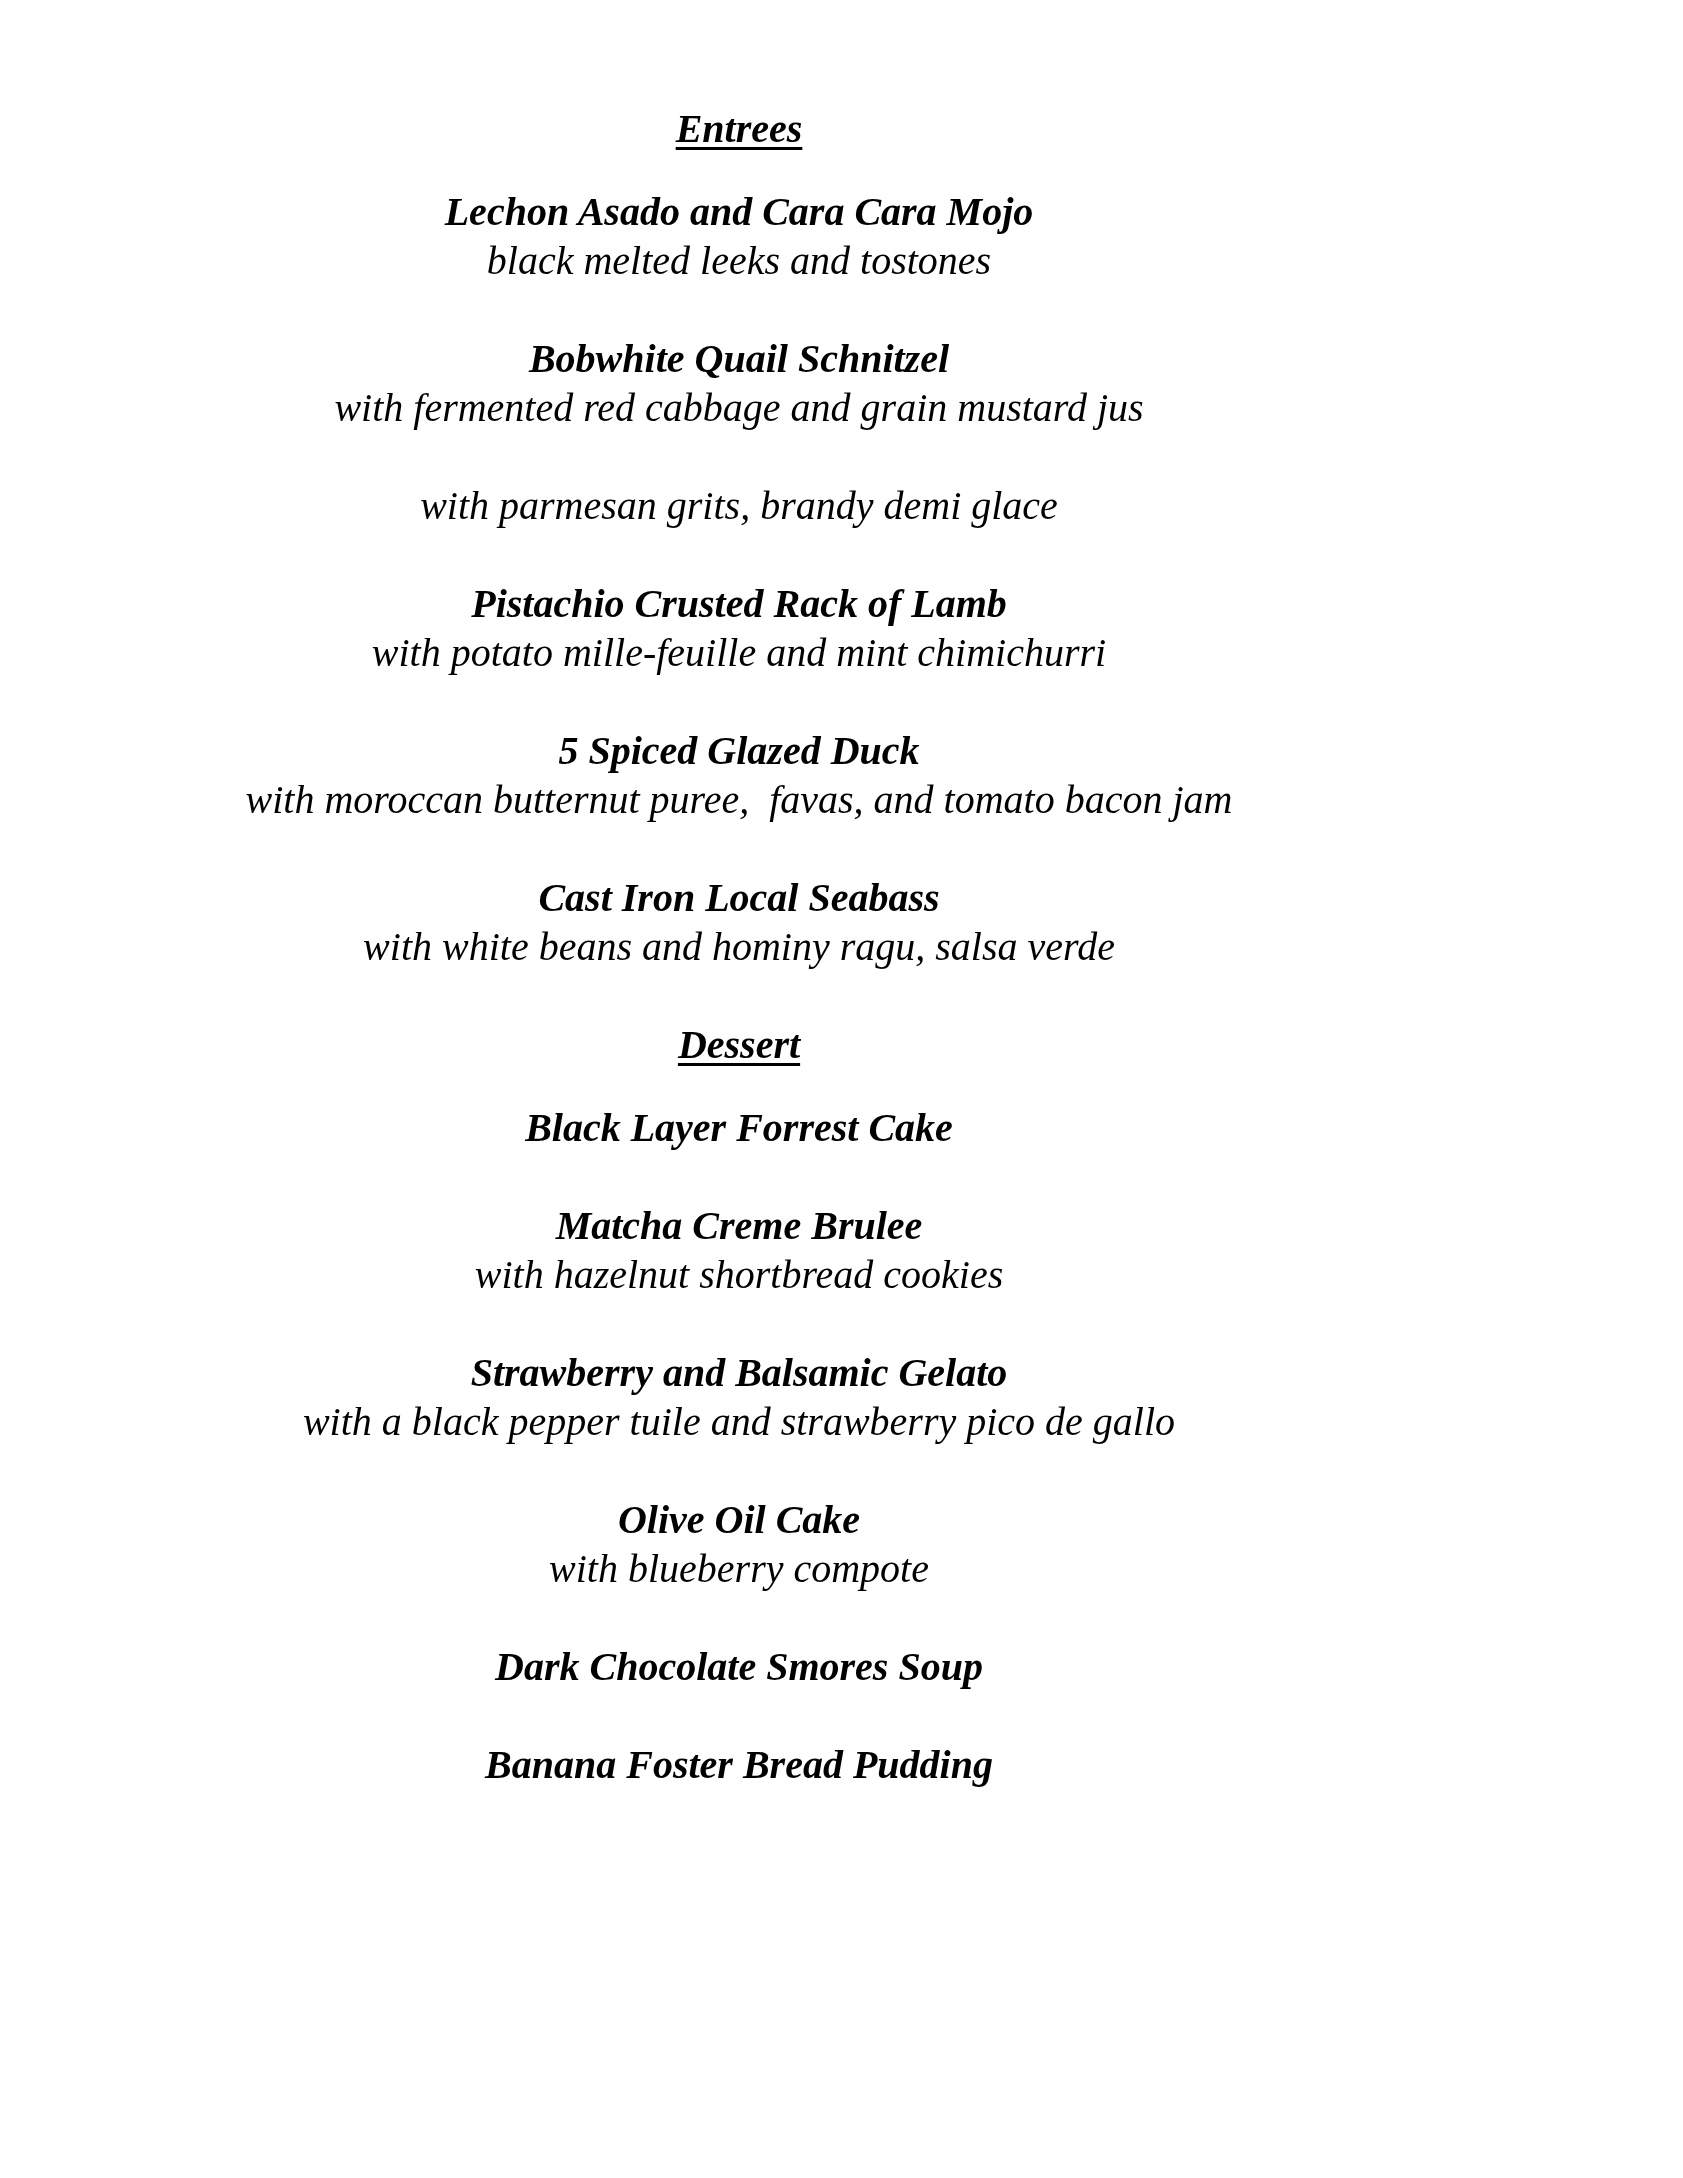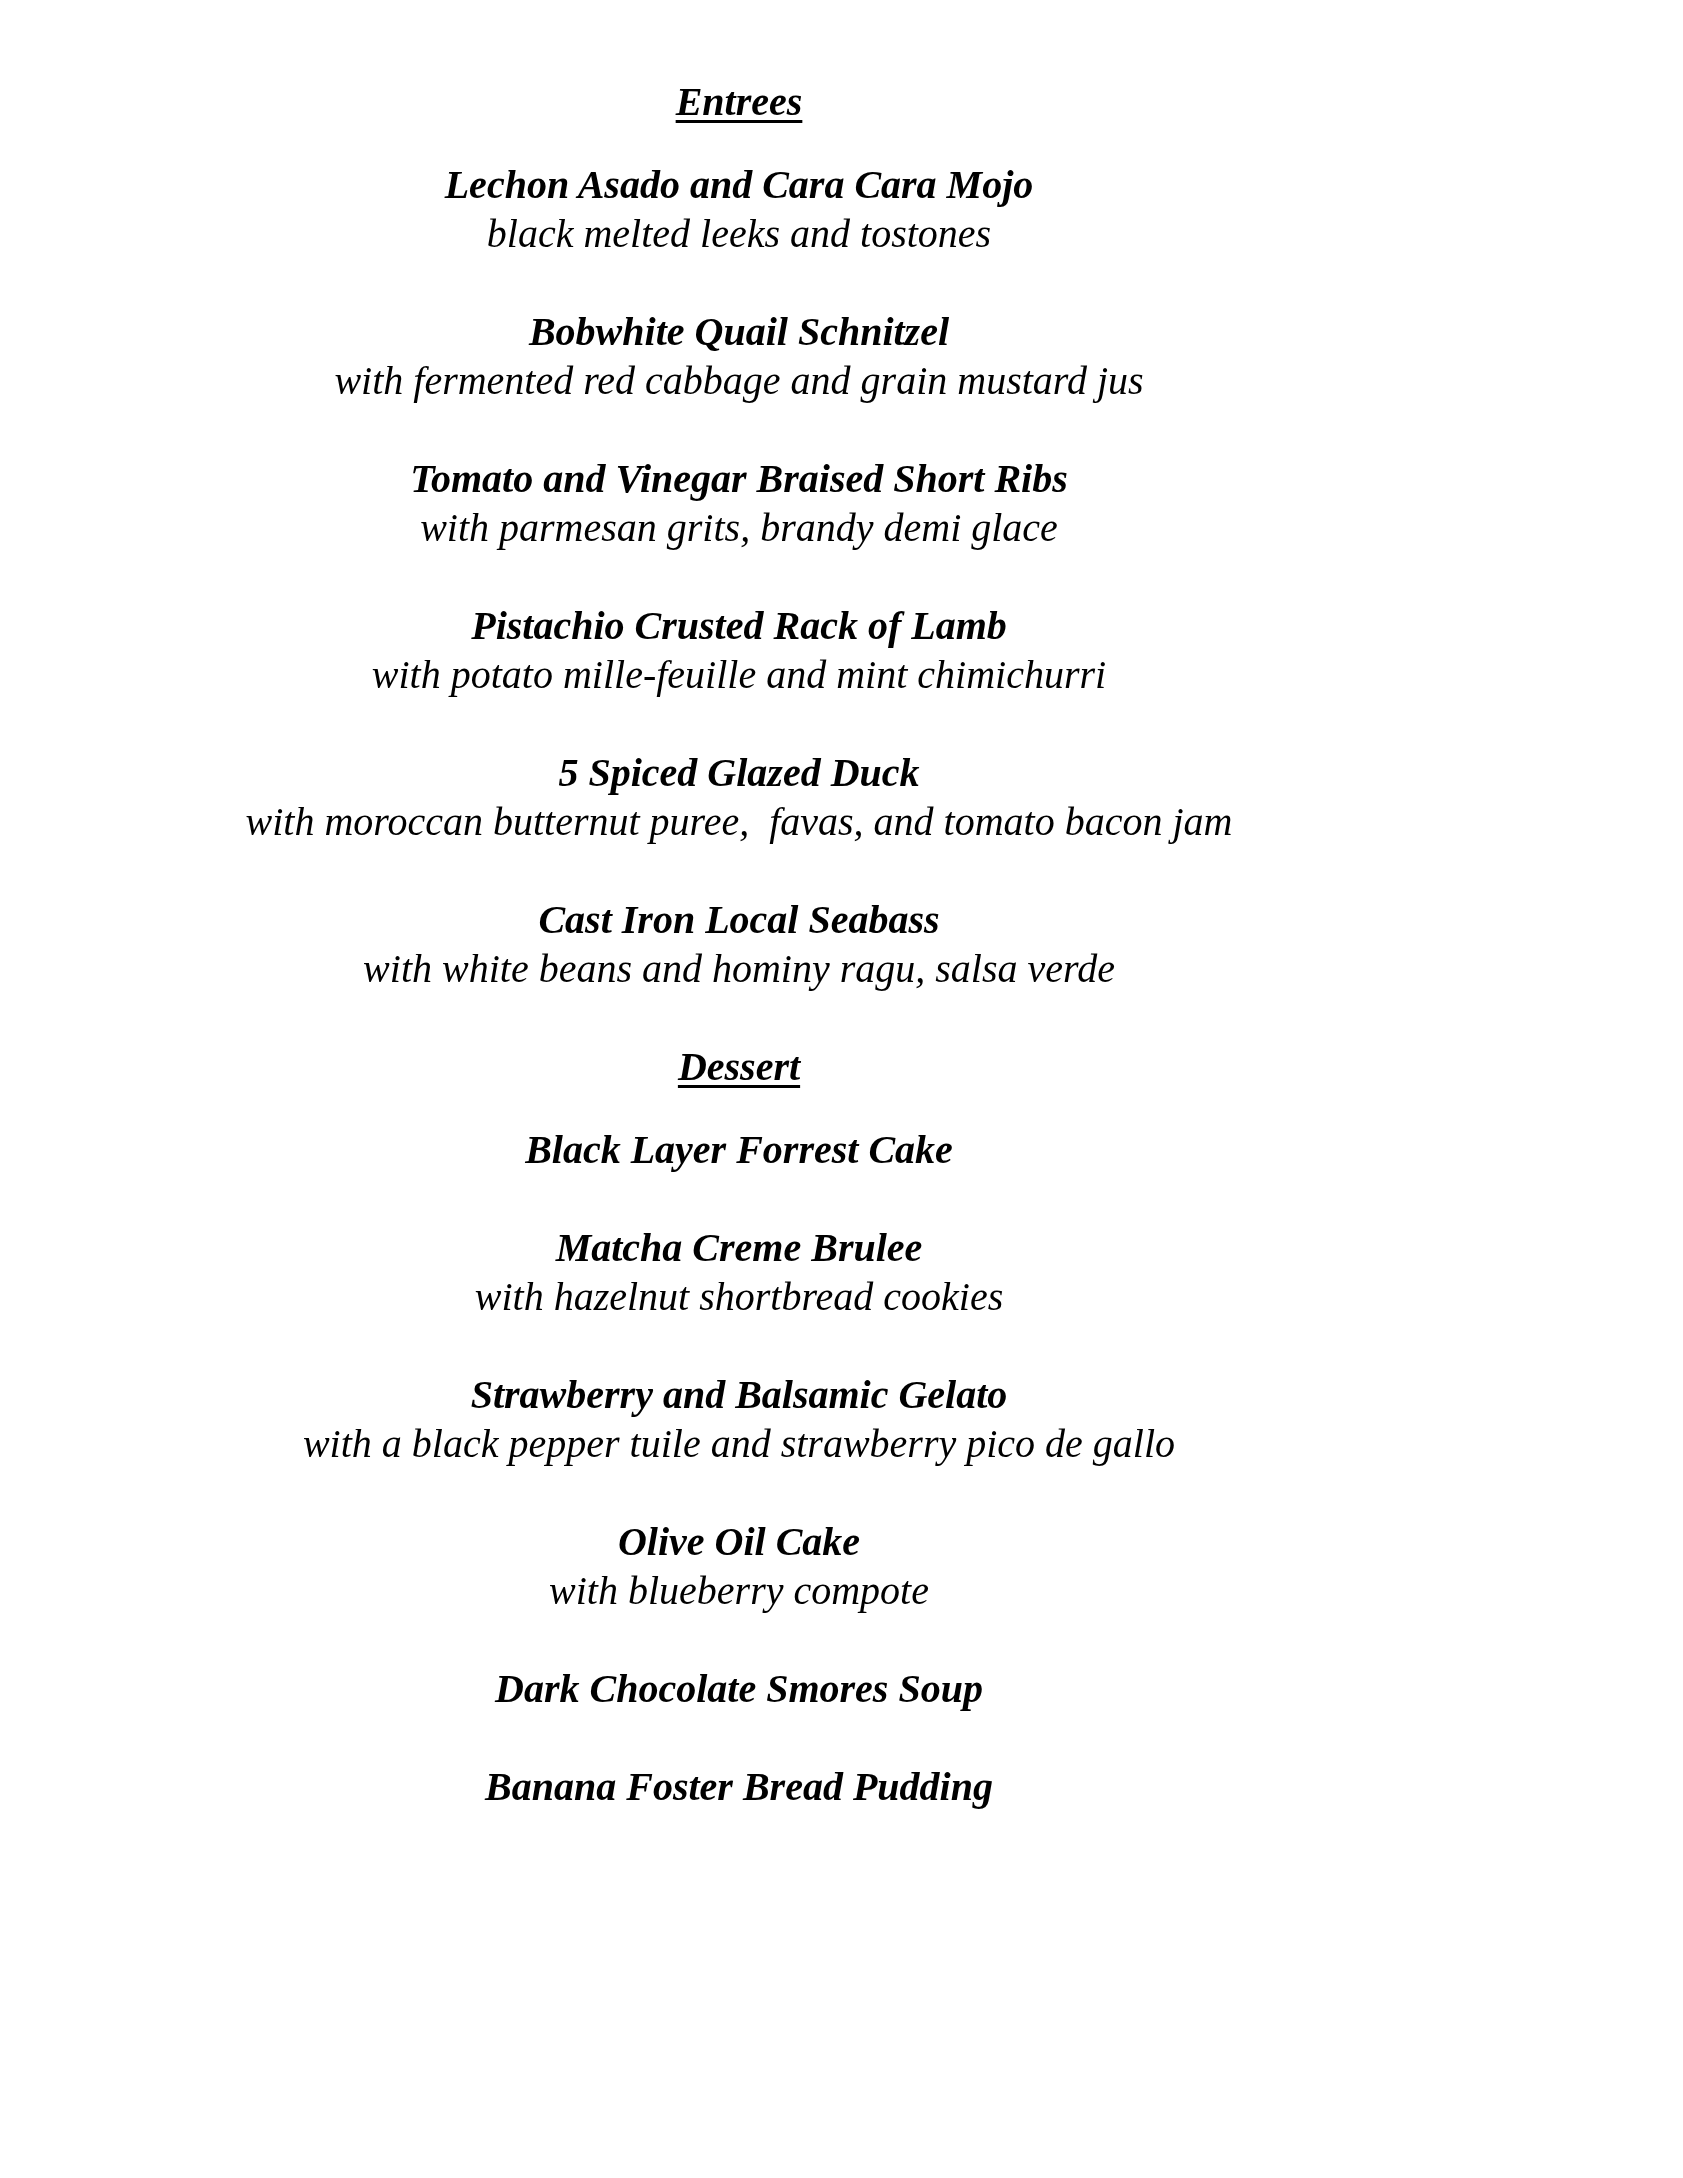--- a/index.html
+++ b/index.html
@@ -10,21 +10,21 @@
   .page {
     position: relative;
     width: 1478px;
     height: 2178px;
     background: #ffffff;
     color: #000000;
     font-family: "Liberation Serif", serif;
     font-style: italic;
     text-align: center;
     box-sizing: border-box;
-    padding-top: 77px;
+    padding-top: 104px;
     overflow: hidden;
   }
   .menu-section {
     margin: 0;
     padding: 0;
   }
   .section-heading {
     margin: 0;
     font-size: 40px;
     line-height: 49px;
@@ -65,21 +65,20 @@
       <div class="item-name">Lechon Asado and Cara Cara Mojo</div>
       <div class="item-desc">black melted leeks and tostones</div>
     </div>
 
     <div class="menu-item">
       <div class="item-name">Bobwhite Quail Schnitzel</div>
       <div class="item-desc">with fermented red cabbage and grain mustard jus</div>
     </div>
 
     <div class="menu-item">
-      <div class="item-name">Tomato and Vinegar Braised Short Ribs</div>
       <div class="item-desc">with parmesan grits, brandy demi glace</div>
     </div>
 
     <div class="menu-item">
       <div class="item-name">Pistachio Crusted Rack of Lamb</div>
       <div class="item-desc">with potato mille-feuille and mint chimichurri</div>
     </div>
 
     <div class="menu-item">
       <div class="item-name">5 Spiced Glazed Duck</div>

